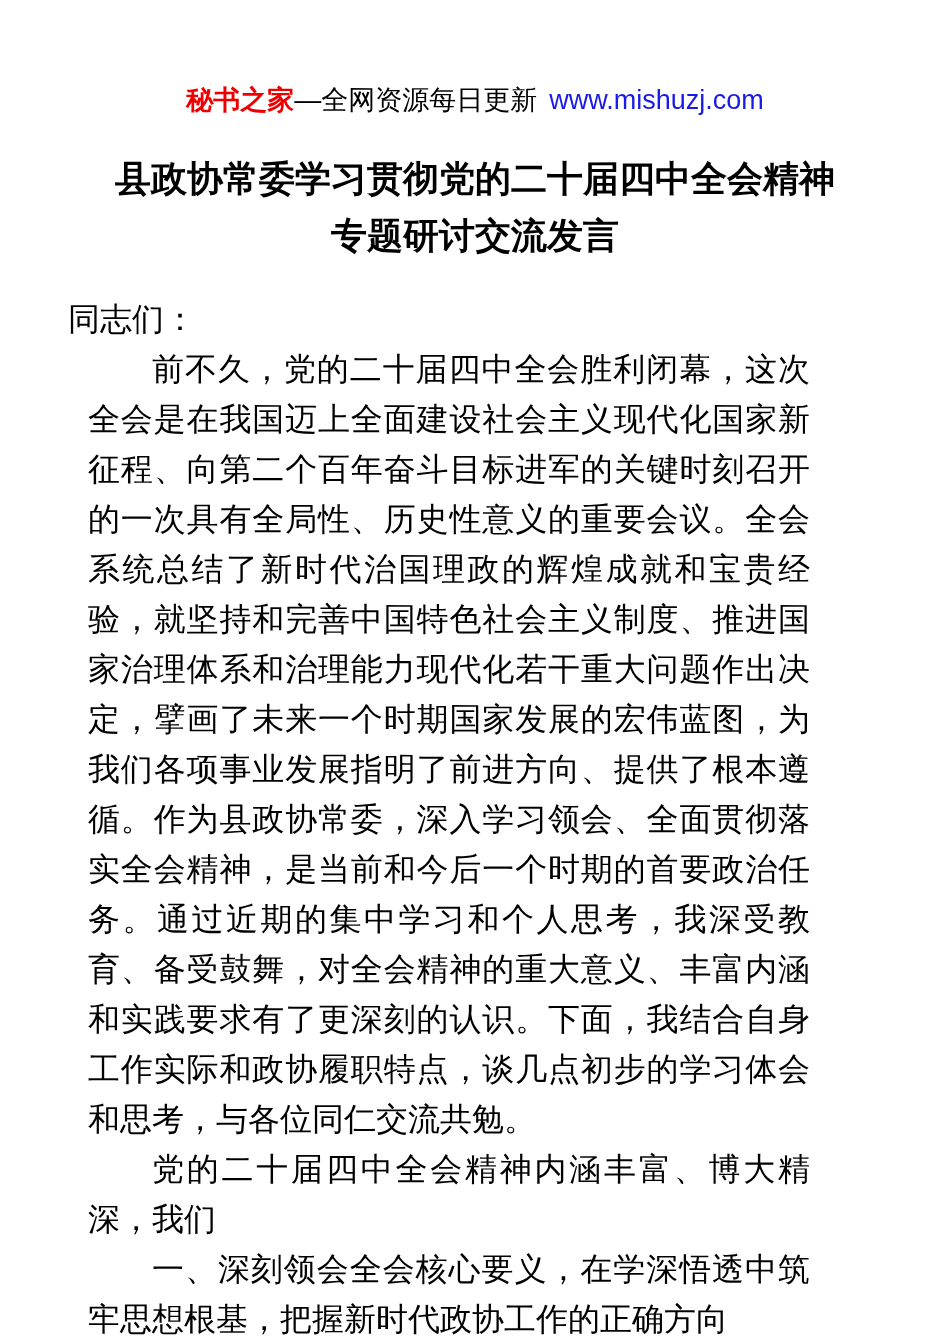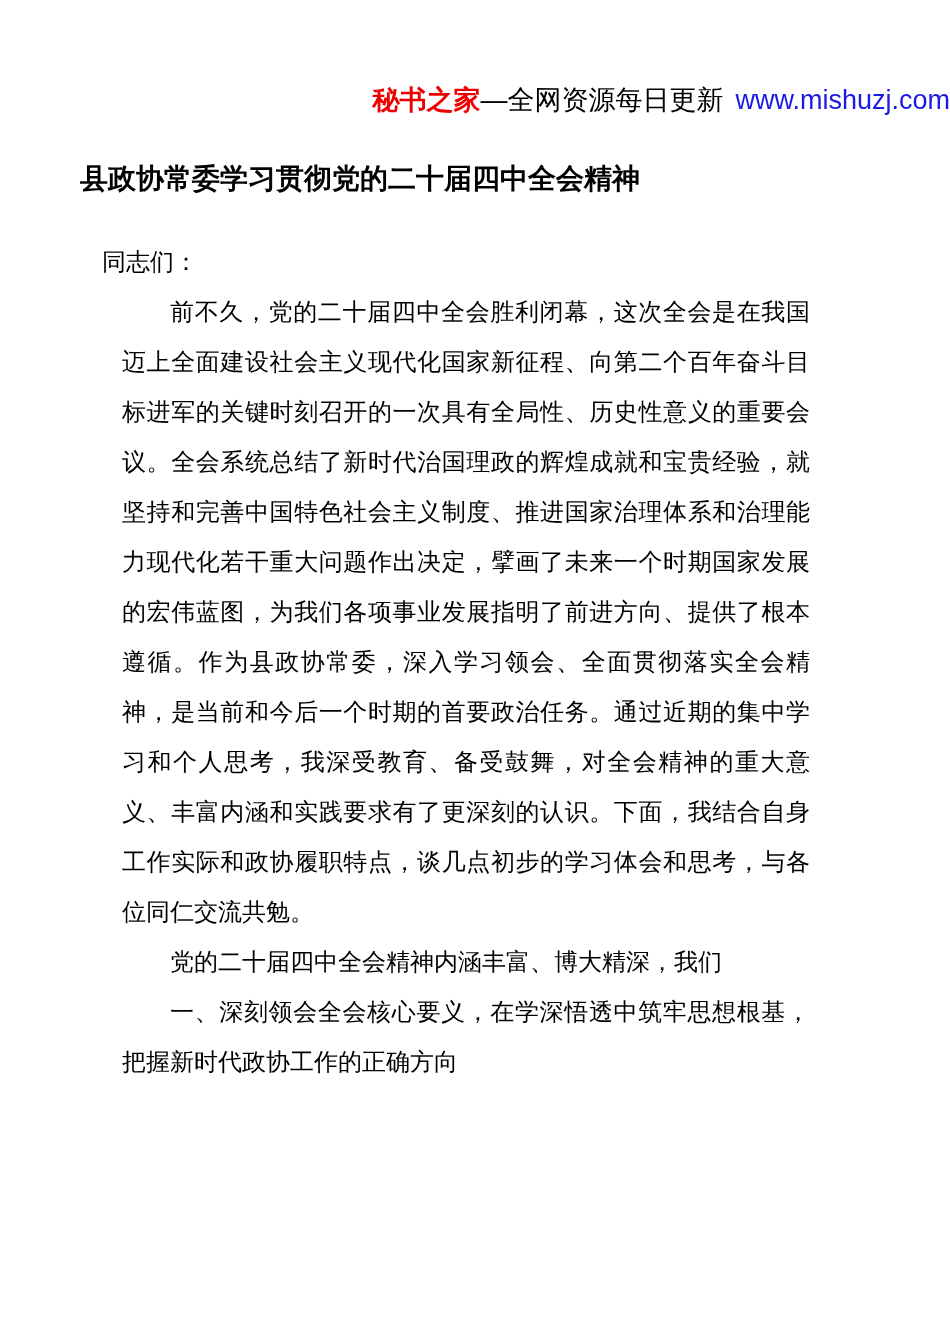--- a/index.html
+++ b/index.html
@@ -11,52 +11,53 @@
     position: relative;
     width: 950px;
     height: 1344px;
     background: #ffffff;
     overflow: hidden;
     font-family: "Liberation Sans", sans-serif;
     color: #000000;
   }
   .site-header {
     padding-top: 82px;
-    text-align: right;
+    text-align: center;
     font-size: 27px;
     line-height: 36px;
     white-space: nowrap;
   }
   .site-header .brand {
     color: #ee0000;
     font-weight: bold;
   }
   .site-header .tagline {
     color: #000000;
   }
   .site-header .url {
     color: #1a1ae6;
     margin-left: 12px;
     cursor: pointer;
   }
   .doc-title {
     margin: 32px 80px 0 80px;
-    font-size: 28px;
+    text-align: center;
+    font-size: 36px;
     font-weight: bold;
     line-height: 57px;
     color: #000000;
   }
   .doc-title .title-line {
     display: block;
   }
   .doc-body {
     margin-top: 30px;
-    padding-left: 102px;
+    padding-left: 68px;
     padding-right: 140px;
-    font-size: 24px;
+    font-size: 32px;
     line-height: 50px;
     text-align: justify;
     color: #000000;
   }
   .doc-body p {
     margin: 0;
   }
   .doc-body p.indent {
     text-indent: 2em;
     margin-left: 20px;
@@ -66,20 +67,21 @@
 <body>
 
 <div class="page">
 
   <div class="site-header">
     <span class="brand">秘书之家</span><span class="tagline">—全网资源每日更新</span><span class="url">www.mishuzj.com</span>
   </div>
 
   <h1 class="doc-title">
     <span class="title-line">县政协常委学习贯彻党的二十届四中全会精神</span>
+    <span class="title-line">专题研讨交流发言</span>
   </h1>
 
   <div class="doc-body">
     <p class="no-indent">同志们：</p>
     <p class="indent">前不久，党的二十届四中全会胜利闭幕，这次全会是在我国迈上全面建设社会主义现代化国家新征程、向第二个百年奋斗目标进军的关键时刻召开的一次具有全局性、历史性意义的重要会议。全会系统总结了新时代治国理政的辉煌成就和宝贵经验，就坚持和完善中国特色社会主义制度、推进国家治理体系和治理能力现代化若干重大问题作出决定，擘画了未来一个时期国家发展的宏伟蓝图，为我们各项事业发展指明了前进方向、提供了根本遵循。作为县政协常委，深入学习领会、全面贯彻落实全会精神，是当前和今后一个时期的首要政治任务。通过近期的集中学习和个人思考，我深受教育、备受鼓舞，对全会精神的重大意义、丰富内涵和实践要求有了更深刻的认识。下面，我结合自身工作实际和政协履职特点，谈几点初步的学习体会和思考，与各位同仁交流共勉。</p>
     <p class="indent">党的二十届四中全会精神内涵丰富、博大精深，我们</p>
     <p class="indent">一、深刻领会全会核心要义，在学深悟透中筑牢思想根基，把握新时代政协工作的正确方向</p>
   </div>
 
 </div>

